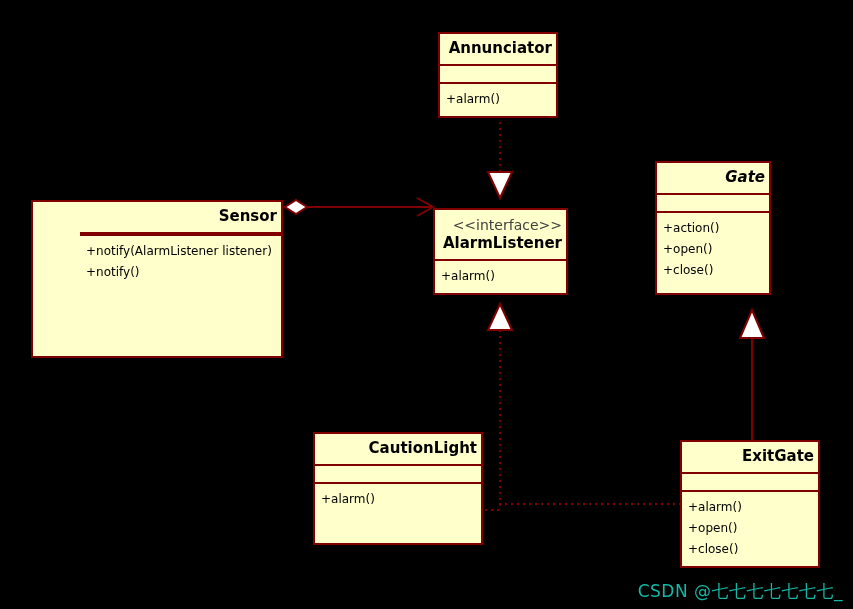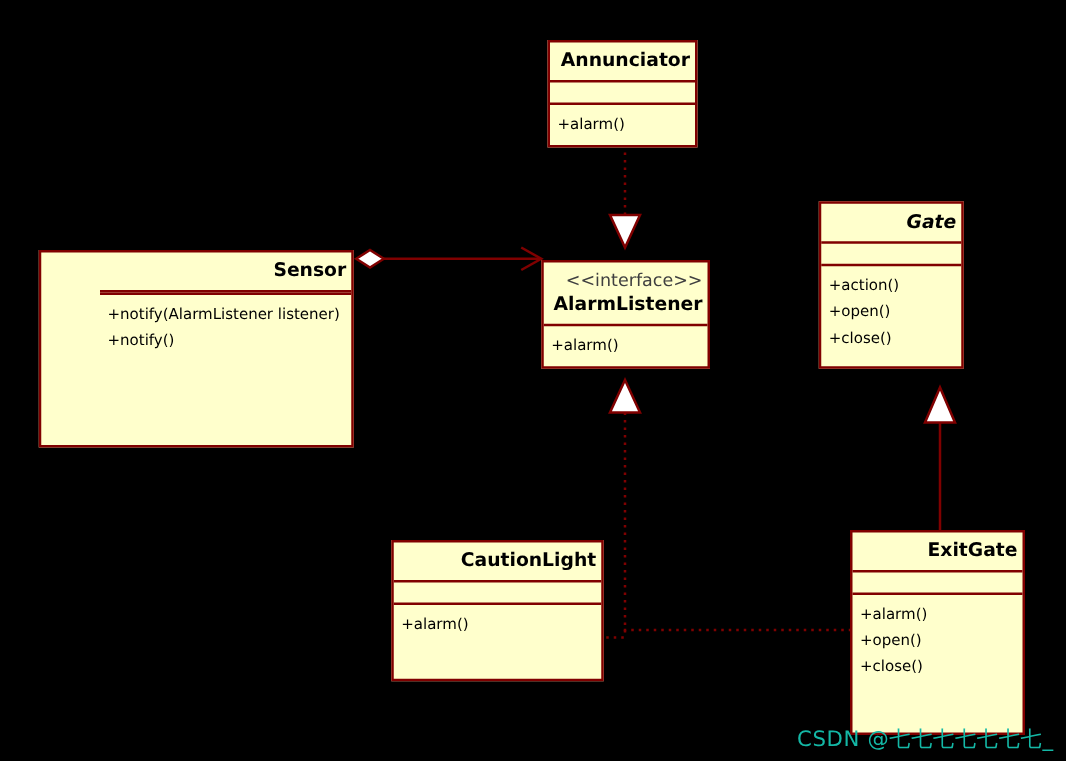--- a/index.html
+++ b/index.html
@@ -175,21 +175,21 @@
       <div class="cls-title">CautionLight</div>
     </div>
     <div class="uml-sep"></div>
     <div class="compartment c-empty"></div>
     <div class="uml-sep"></div>
     <div class="compartment c-members">
       <div class="member">+alarm()</div>
     </div>
   </div>
 
-  <div class="uml-box" style="left:680px; top:424px; width:140px; height:164px;">
+  <div class="uml-box" style="left:680px; top:440px; width:140px; height:128px;">
     <div class="compartment c-name">
       <div class="cls-title">ExitGate</div>
     </div>
     <div class="uml-sep"></div>
     <div class="compartment c-empty"></div>
     <div class="uml-sep"></div>
     <div class="compartment c-members">
       <div class="member">+alarm()</div>
       <div class="member">+open()</div>
       <div class="member">+close()</div>

